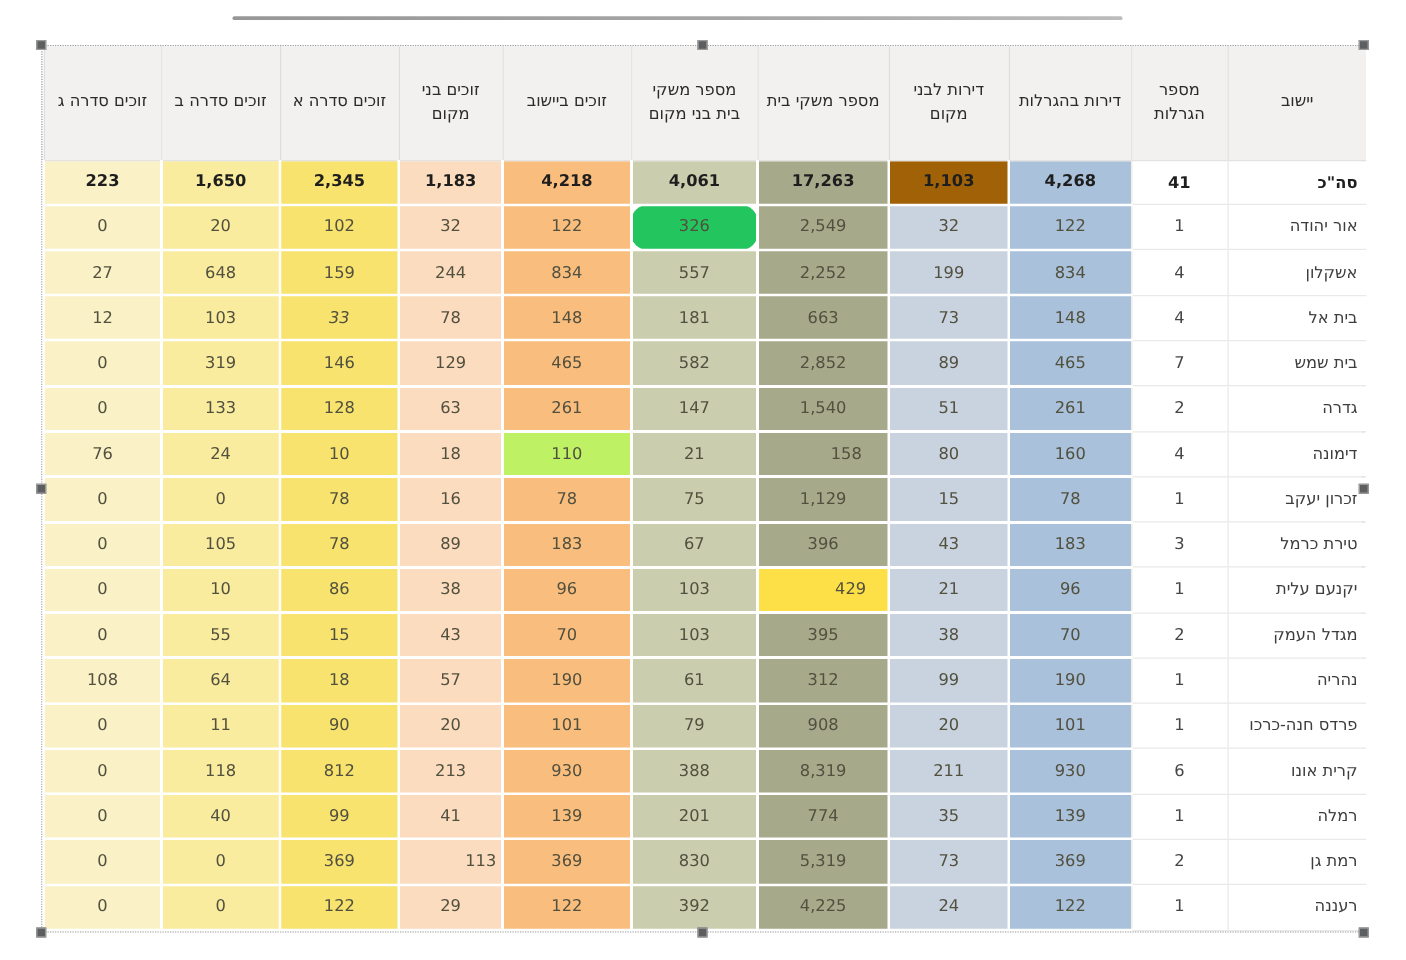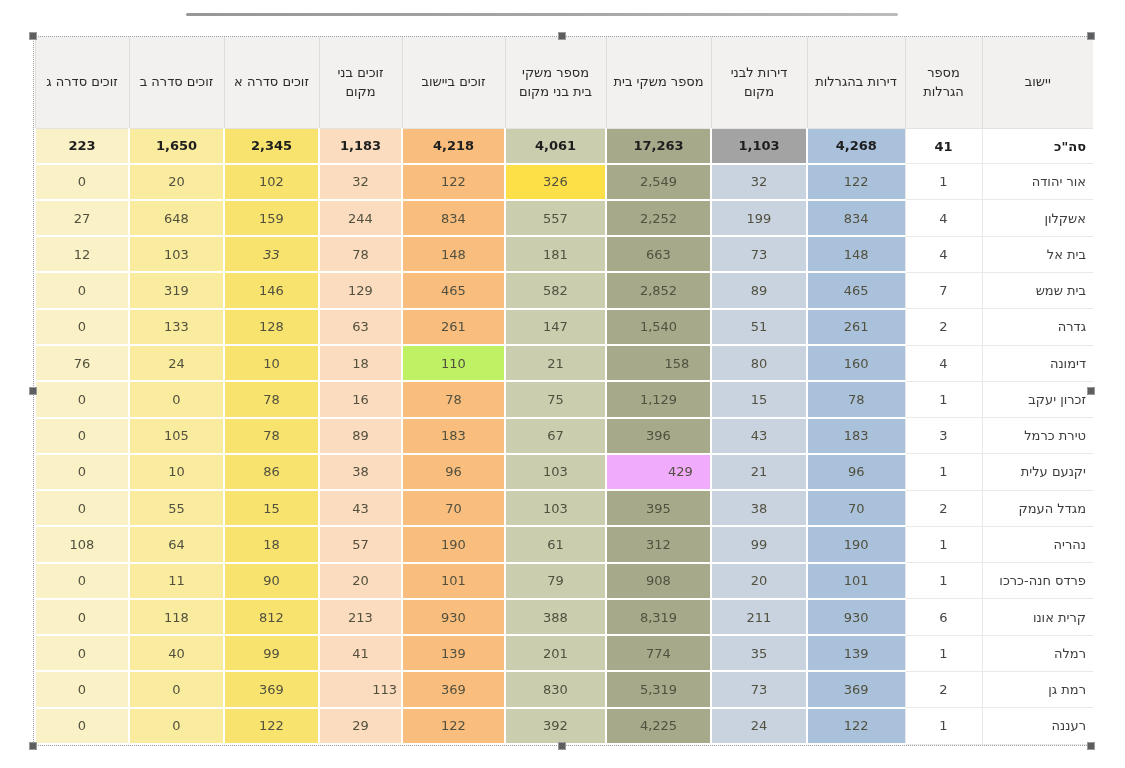--- a/index.html
+++ b/index.html
@@ -135,36 +135,36 @@
           <th>זוכים סדרה א</th>
           <th>זוכים סדרה ב</th>
           <th>זוכים סדרה ג</th>
         </tr>
       </thead>
     <tbody>
         <tr class="total-row">
           <td class="white-col name-cell">סה"כ</td>
           <td class="white-col">41</td>
           <td style="background-color: rgb(169, 193, 218);">4,268</td>
-          <td style="background-color: #a3a3a3;">1,103</td>
+          <td style="background-color: #a16207;">1,103</td>
           <td style="background-color: rgb(167, 169, 139);">17,263</td>
           <td style="background-color: rgb(203, 205, 175);">4,061</td>
           <td style="background-color: rgb(249, 189, 125);">4,218</td>
           <td style="background-color: rgb(251, 220, 190); text-align: center;">1,183</td>
           <td style="background-color: rgb(247, 227, 110);">2,345</td>
           <td style="background-color: rgb(249, 236, 158);">1,650</td>
           <td style="background-color: rgb(250, 242, 198);">223</td>
         </tr>
         <tr>
           <td class="white-col name-cell">אור יהודה</td>
           <td class="white-col">1</td>
           <td style="background-color: rgb(169, 193, 218);">122</td>
           <td style="background-color: rgb(201, 211, 223);">32</td>
           <td style="background-color: rgb(167, 169, 139);">2,549</td>
-          <td style="background-color: #fde047;">326</td>
+          <td style="background-color: #22c55e; border-radius: 13px;">326</td>
           <td style="background-color: rgb(249, 189, 125);">122</td>
           <td style="background-color: rgb(251, 220, 190);">32</td>
           <td style="background-color: rgb(247, 227, 110);">102</td>
           <td style="background-color: rgb(249, 236, 158);">20</td>
           <td style="background-color: rgb(250, 242, 198);">0</td>
         </tr>
         <tr>
           <td class="white-col name-cell">אשקלון</td>
           <td class="white-col">4</td>
           <td style="background-color: rgb(169, 193, 218);">834</td>
@@ -253,21 +253,21 @@
           <td style="background-color: rgb(251, 220, 190);">89</td>
           <td style="background-color: rgb(247, 227, 110);">78</td>
           <td style="background-color: rgb(249, 236, 158);">105</td>
           <td style="background-color: rgb(250, 242, 198);">0</td>
         </tr>
         <tr>
           <td class="white-col name-cell">יקנעם עלית</td>
           <td class="white-col">1</td>
           <td style="background-color: rgb(169, 193, 218);">96</td>
           <td style="background-color: rgb(201, 211, 223);">21</td>
-          <td style="background-color: #f0abfc; padding-left: 48px;">429</td>
+          <td style="background-color: #fde047; padding-left: 48px;">429</td>
           <td style="background-color: rgb(203, 205, 175);">103</td>
           <td style="background-color: rgb(249, 189, 125);">96</td>
           <td style="background-color: rgb(251, 220, 190);">38</td>
           <td style="background-color: rgb(247, 227, 110);">86</td>
           <td style="background-color: rgb(249, 236, 158);">10</td>
           <td style="background-color: rgb(250, 242, 198);">0</td>
         </tr>
         <tr>
           <td class="white-col name-cell">מגדל העמק</td>
           <td class="white-col">2</td>

